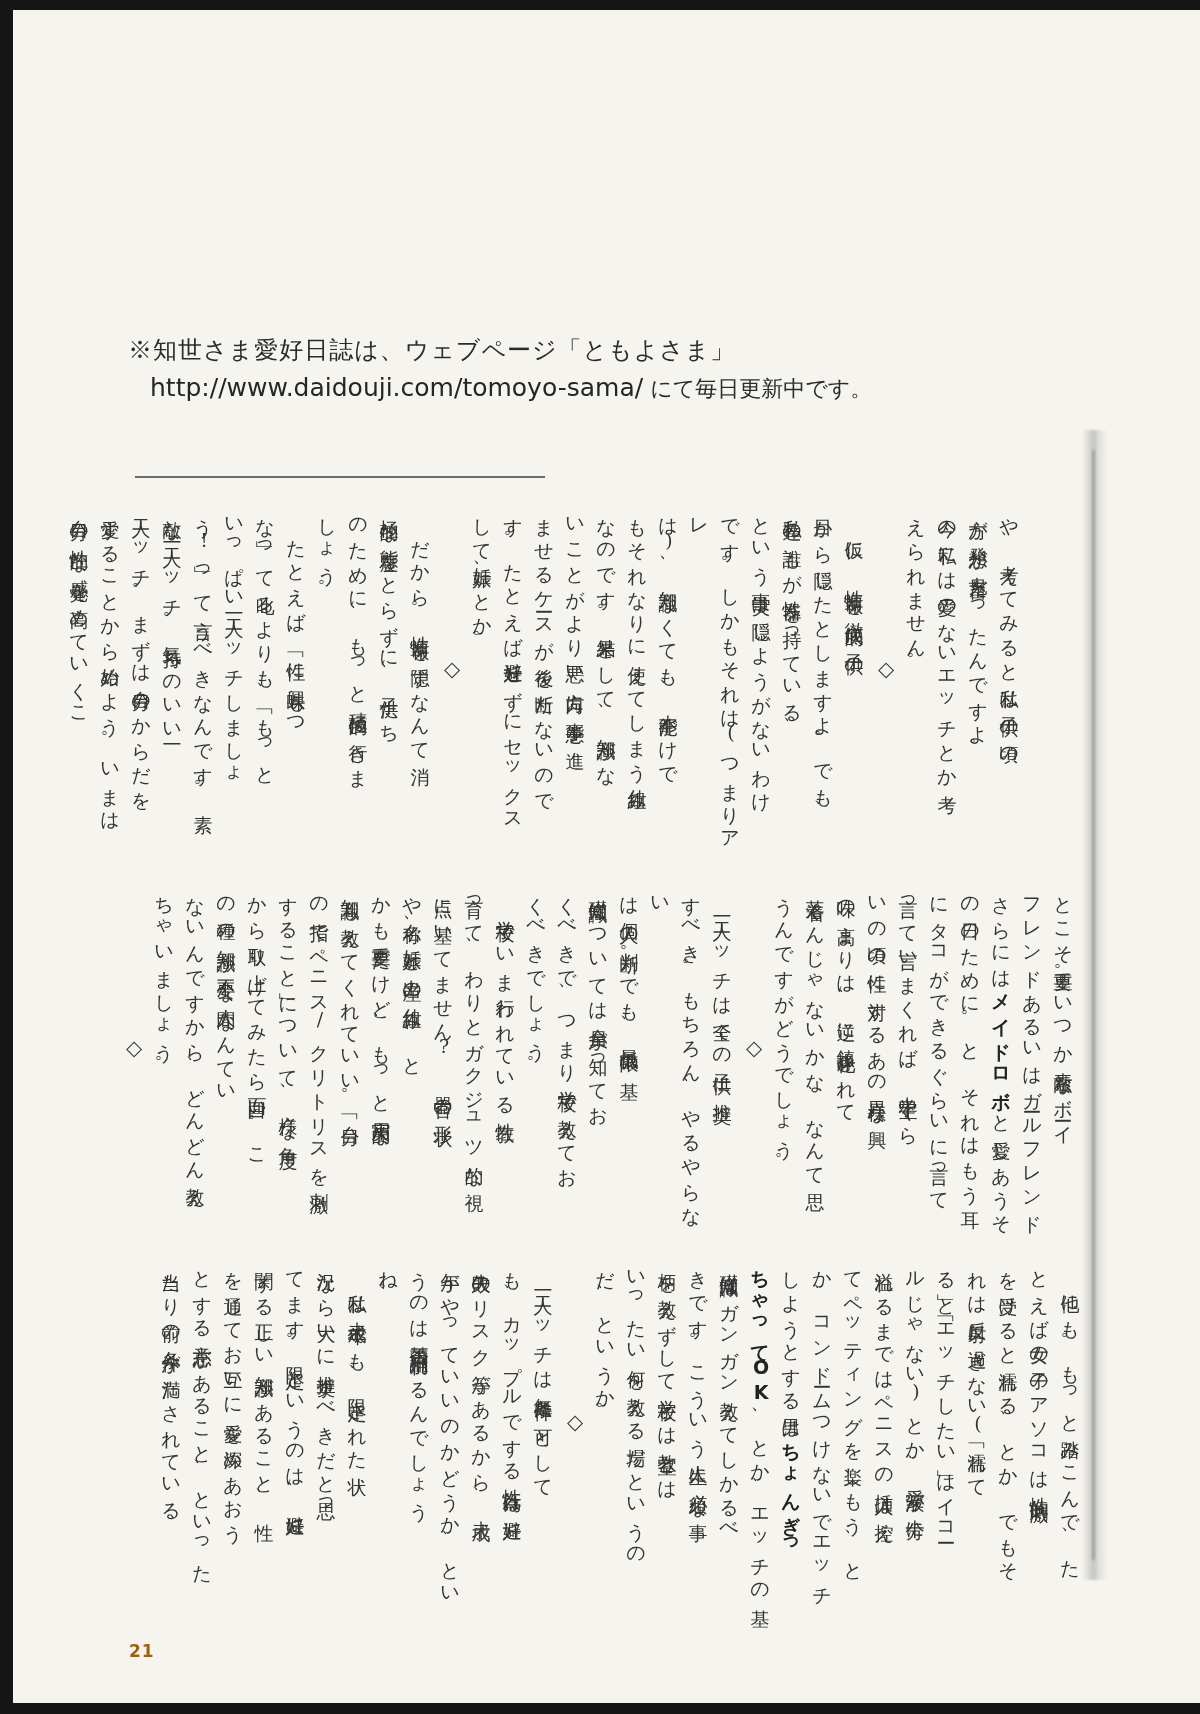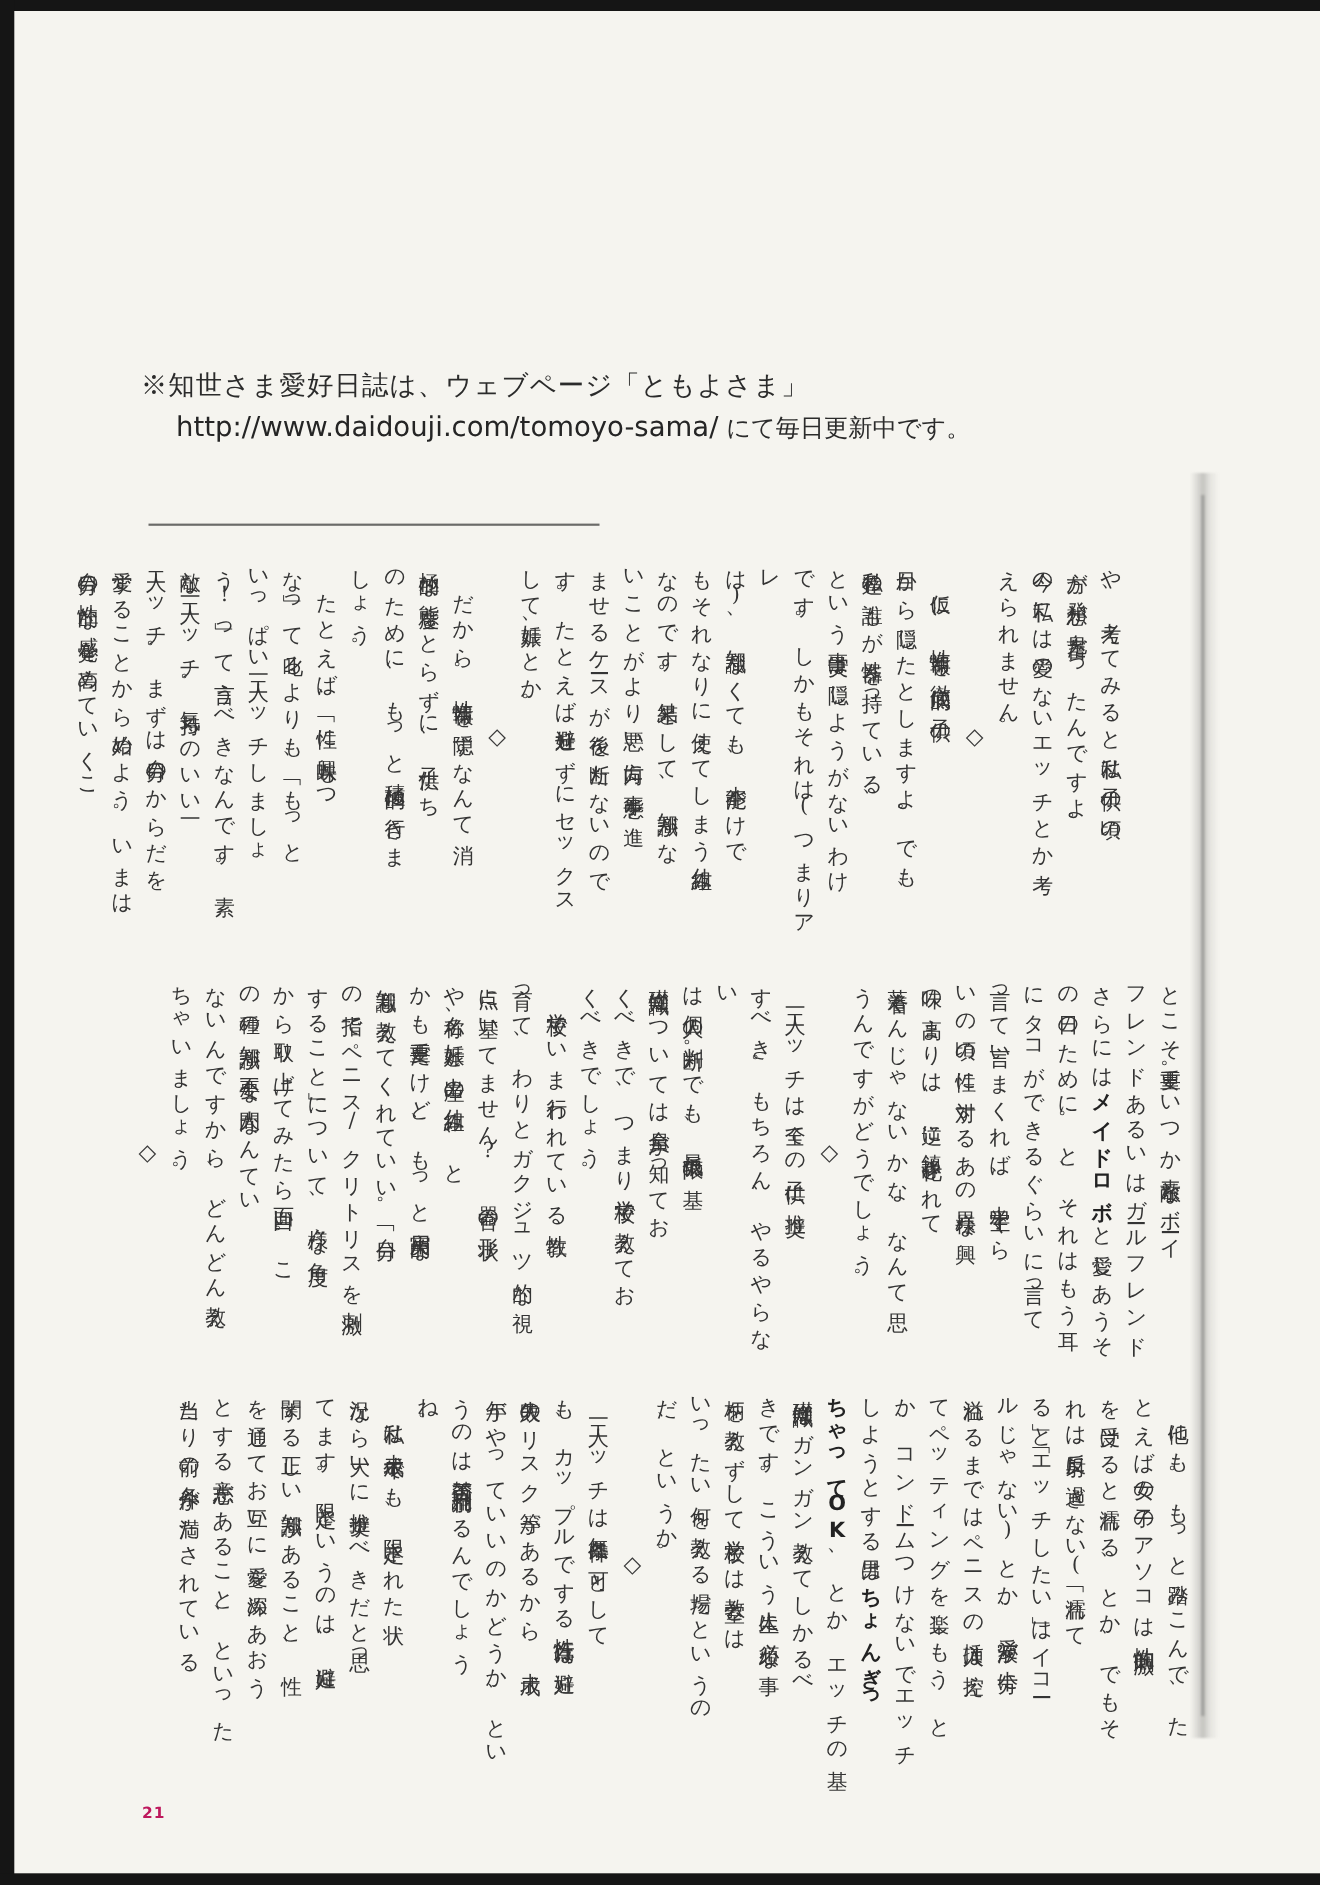--- a/index.html
+++ b/index.html
@@ -23,21 +23,21 @@
     background:linear-gradient(90deg, rgba(120,120,118,0) 0%, rgba(120,120,118,.38) 45%, rgba(120,120,118,.12) 70%, rgba(120,120,118,0) 100%);
     filter:blur(1px);
   }
   .scanner-line{
     position:absolute;left:1092px;top:450px;width:3px;height:1110px;
     background:rgba(90,90,88,.35);filter:blur(1.2px);
   }
   
   .header-note{position:absolute;left:128px;top:334px;color:#2b2b2b;}
   .note-line1{font-size:24px;letter-spacing:1px;white-space:nowrap;}
-  .note-line2{margin-top:7px;margin-left:32px;white-space:nowrap;font-size:22px;}
+  .note-line2{margin-top:7px;margin-left:22px;white-space:nowrap;font-size:22px;}
   .note-line2 .url{font-family:"DejaVu Sans", sans-serif;font-size:25px;letter-spacing:0px;color:#252525;}
   .rule{position:absolute;left:135px;top:476px;width:410px;height:2px;background:#6b6b69;}
   
   .band{
     position:absolute;
     writing-mode:vertical-rl;
     text-orientation:upright;
     font-size:19px;
     letter-spacing:2.6px;
     color:#343434;
@@ -46,21 +46,21 @@
   .band .tcol{line-height:31px;}
   .band .tcol.diamond{padding-top:152px;font-size:21px;color:#3a3a3a;}
   .band .emph{font-weight:700;font-family:"DejaVu Sans", sans-serif;color:#222;}
   .band1{top:505px;right:175px;width:922px;}
   .band2{top:884px;right:121px;width:948px;}
   .band3{top:1258px;right:114px;width:956px;}
   
   .page-number{
     position:absolute;left:129px;top:1641px;
     font-family:"DejaVu Sans", sans-serif;
-    font-weight:700;font-size:14px;color:#be185d;letter-spacing:1px;
+    font-weight:700;font-size:17px;color:#a16207;letter-spacing:1px;
   }
 </style>
 </head>
 <body>
 
 <div class="page">
 
   <div class="edge edge-top"></div>
   <div class="edge edge-left"></div>
   <div class="edge edge-bottom"></div>

